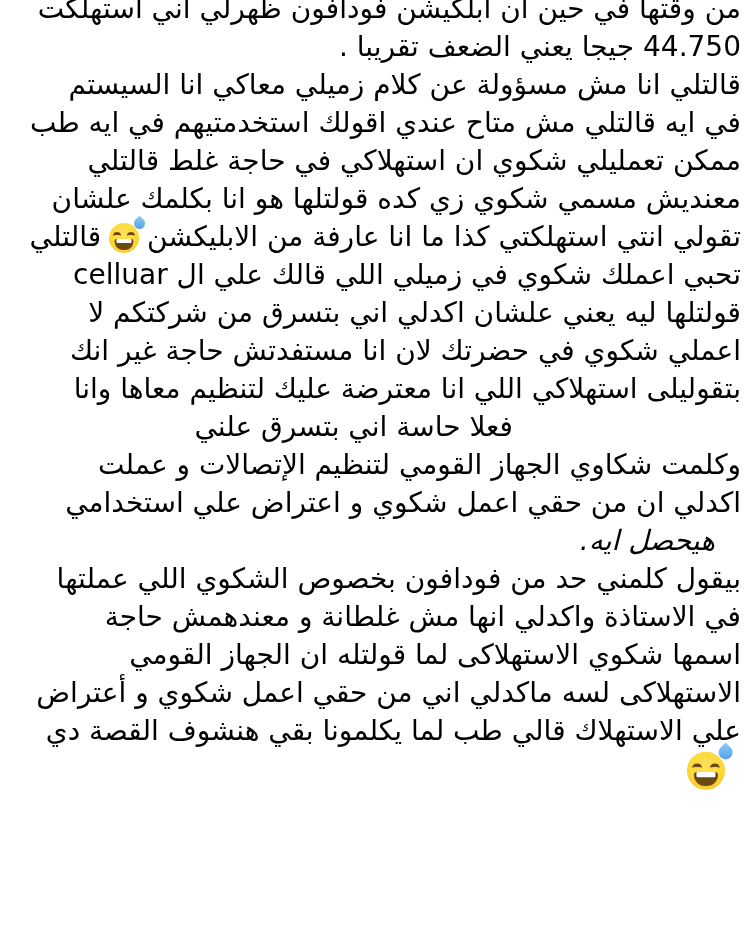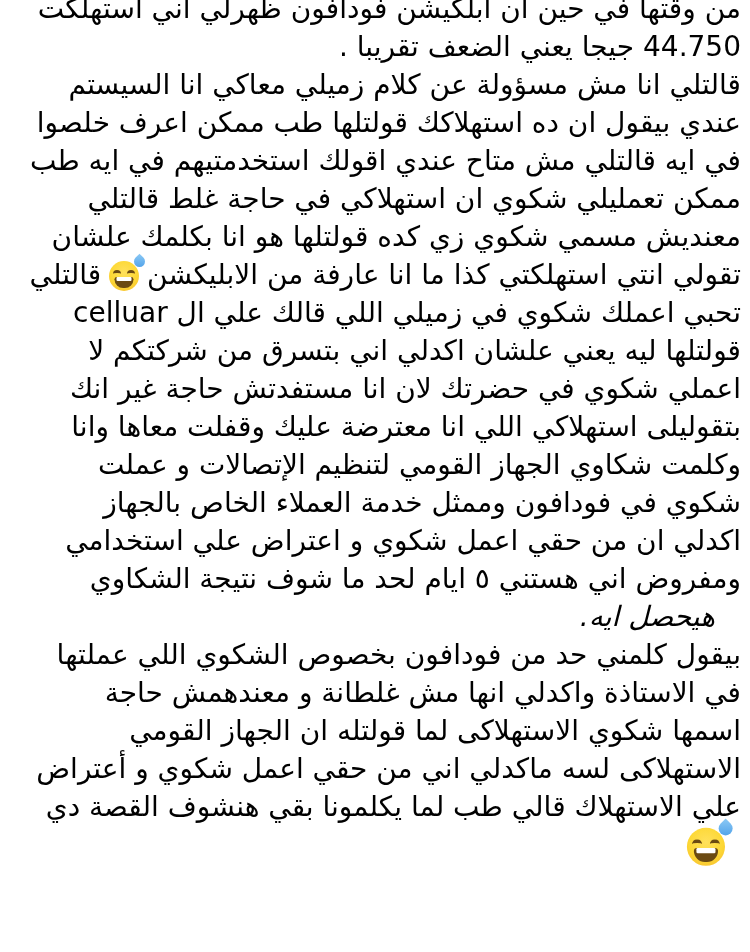--- a/index.html
+++ b/index.html
@@ -87,44 +87,42 @@
     margin: 0 4px;
   }
 </style>
 </head>
 <body>
 
 <div class="post-text" dir="rtl">
   <div class="line">من وقتها في حين ان ابلكيشن فودافون ظهرلي اني استهلكت</div>
   <div class="line">44.750 جيجا يعني الضعف تقريبا .</div>
   <div class="line">قالتلي انا مش مسؤولة عن كلام زميلي معاكي انا السيستم</div>
-  <div class="line">عندي بيقول ان ده استهلاكك قولتلها طب ممكن اعرف خلصوا</div>
   <div class="line">في ايه قالتلي مش متاح عندي اقولك استخدمتيهم في ايه طب</div>
   <div class="line">ممكن تعمليلي شكوي ان استهلاكي في حاجة غلط قالتلي</div>
   <div class="line">معنديش مسمي شكوي زي كده قولتلها هو انا بكلمك علشان</div>
 
   <div class="line">
     <span>تقولي انتي استهلكتي كذا ما انا عارفة من الابليكشن</span><span class="emoji" title="😅">
       <span class="eye eye-right"></span>
       <span class="eye eye-left"></span>
       <span class="mouth">
           <span class="teeth"></span>
         </span>
       <span class="sweat"></span>
     </span><span>قالتلي</span>
   </div>
 
   <div class="line">تحبي اعملك شكوي في زميلي اللي قالك علي ال celluar</div>
   <div class="line">قولتلها ليه يعني علشان اكدلي اني بتسرق من شركتكم لا</div>
   <div class="line">اعملي شكوي في حضرتك لان انا مستفدتش حاجة غير انك</div>
-  <div class="line">بتقوليلى استهلاكي اللي انا معترضة عليك وقفلت معاها وانا</div>
+  <div class="line">بتقوليلى استهلاكي اللي انا معترضة عليك لتنظيم معاها وانا</div>
+  <div class="line indent-a">فعلا حاسة اني بتسرق علني</div>
   <div class="line">وكلمت شكاوي الجهاز القومي لتنظيم الإتصالات و عملت</div>
-  <div class="line">شكوي في فودافون وممثل خدمة العملاء الخاص بالجهاز</div>
   <div class="line">اكدلي ان من حقي اعمل شكوي و اعتراض علي استخدامي</div>
-  <div class="line">ومفروض اني هستني ٥ ايام لحد ما شوف نتيجة الشكاوي</div>
   <div class="line indent-b">هيحصل ايه.</div>
   <div class="line">بيقول كلمني حد من فودافون بخصوص الشكوي اللي عملتها</div>
   <div class="line">في الاستاذة واكدلي انها مش غلطانة و معندهمش حاجة</div>
   <div class="line">اسمها شكوي الاستهلاكى لما قولتله ان الجهاز القومي</div>
   <div class="line">الاستهلاكى لسه ماكدلي اني من حقي اعمل شكوي و أعتراض</div>
   <div class="line">علي الاستهلاك قالي طب لما يكلمونا بقي هنشوف القصة دي</div>
 
   <div class="line indent-c">
     <span class="emoji emoji-lg" title="😅">
       <span class="eye eye-right"></span>

